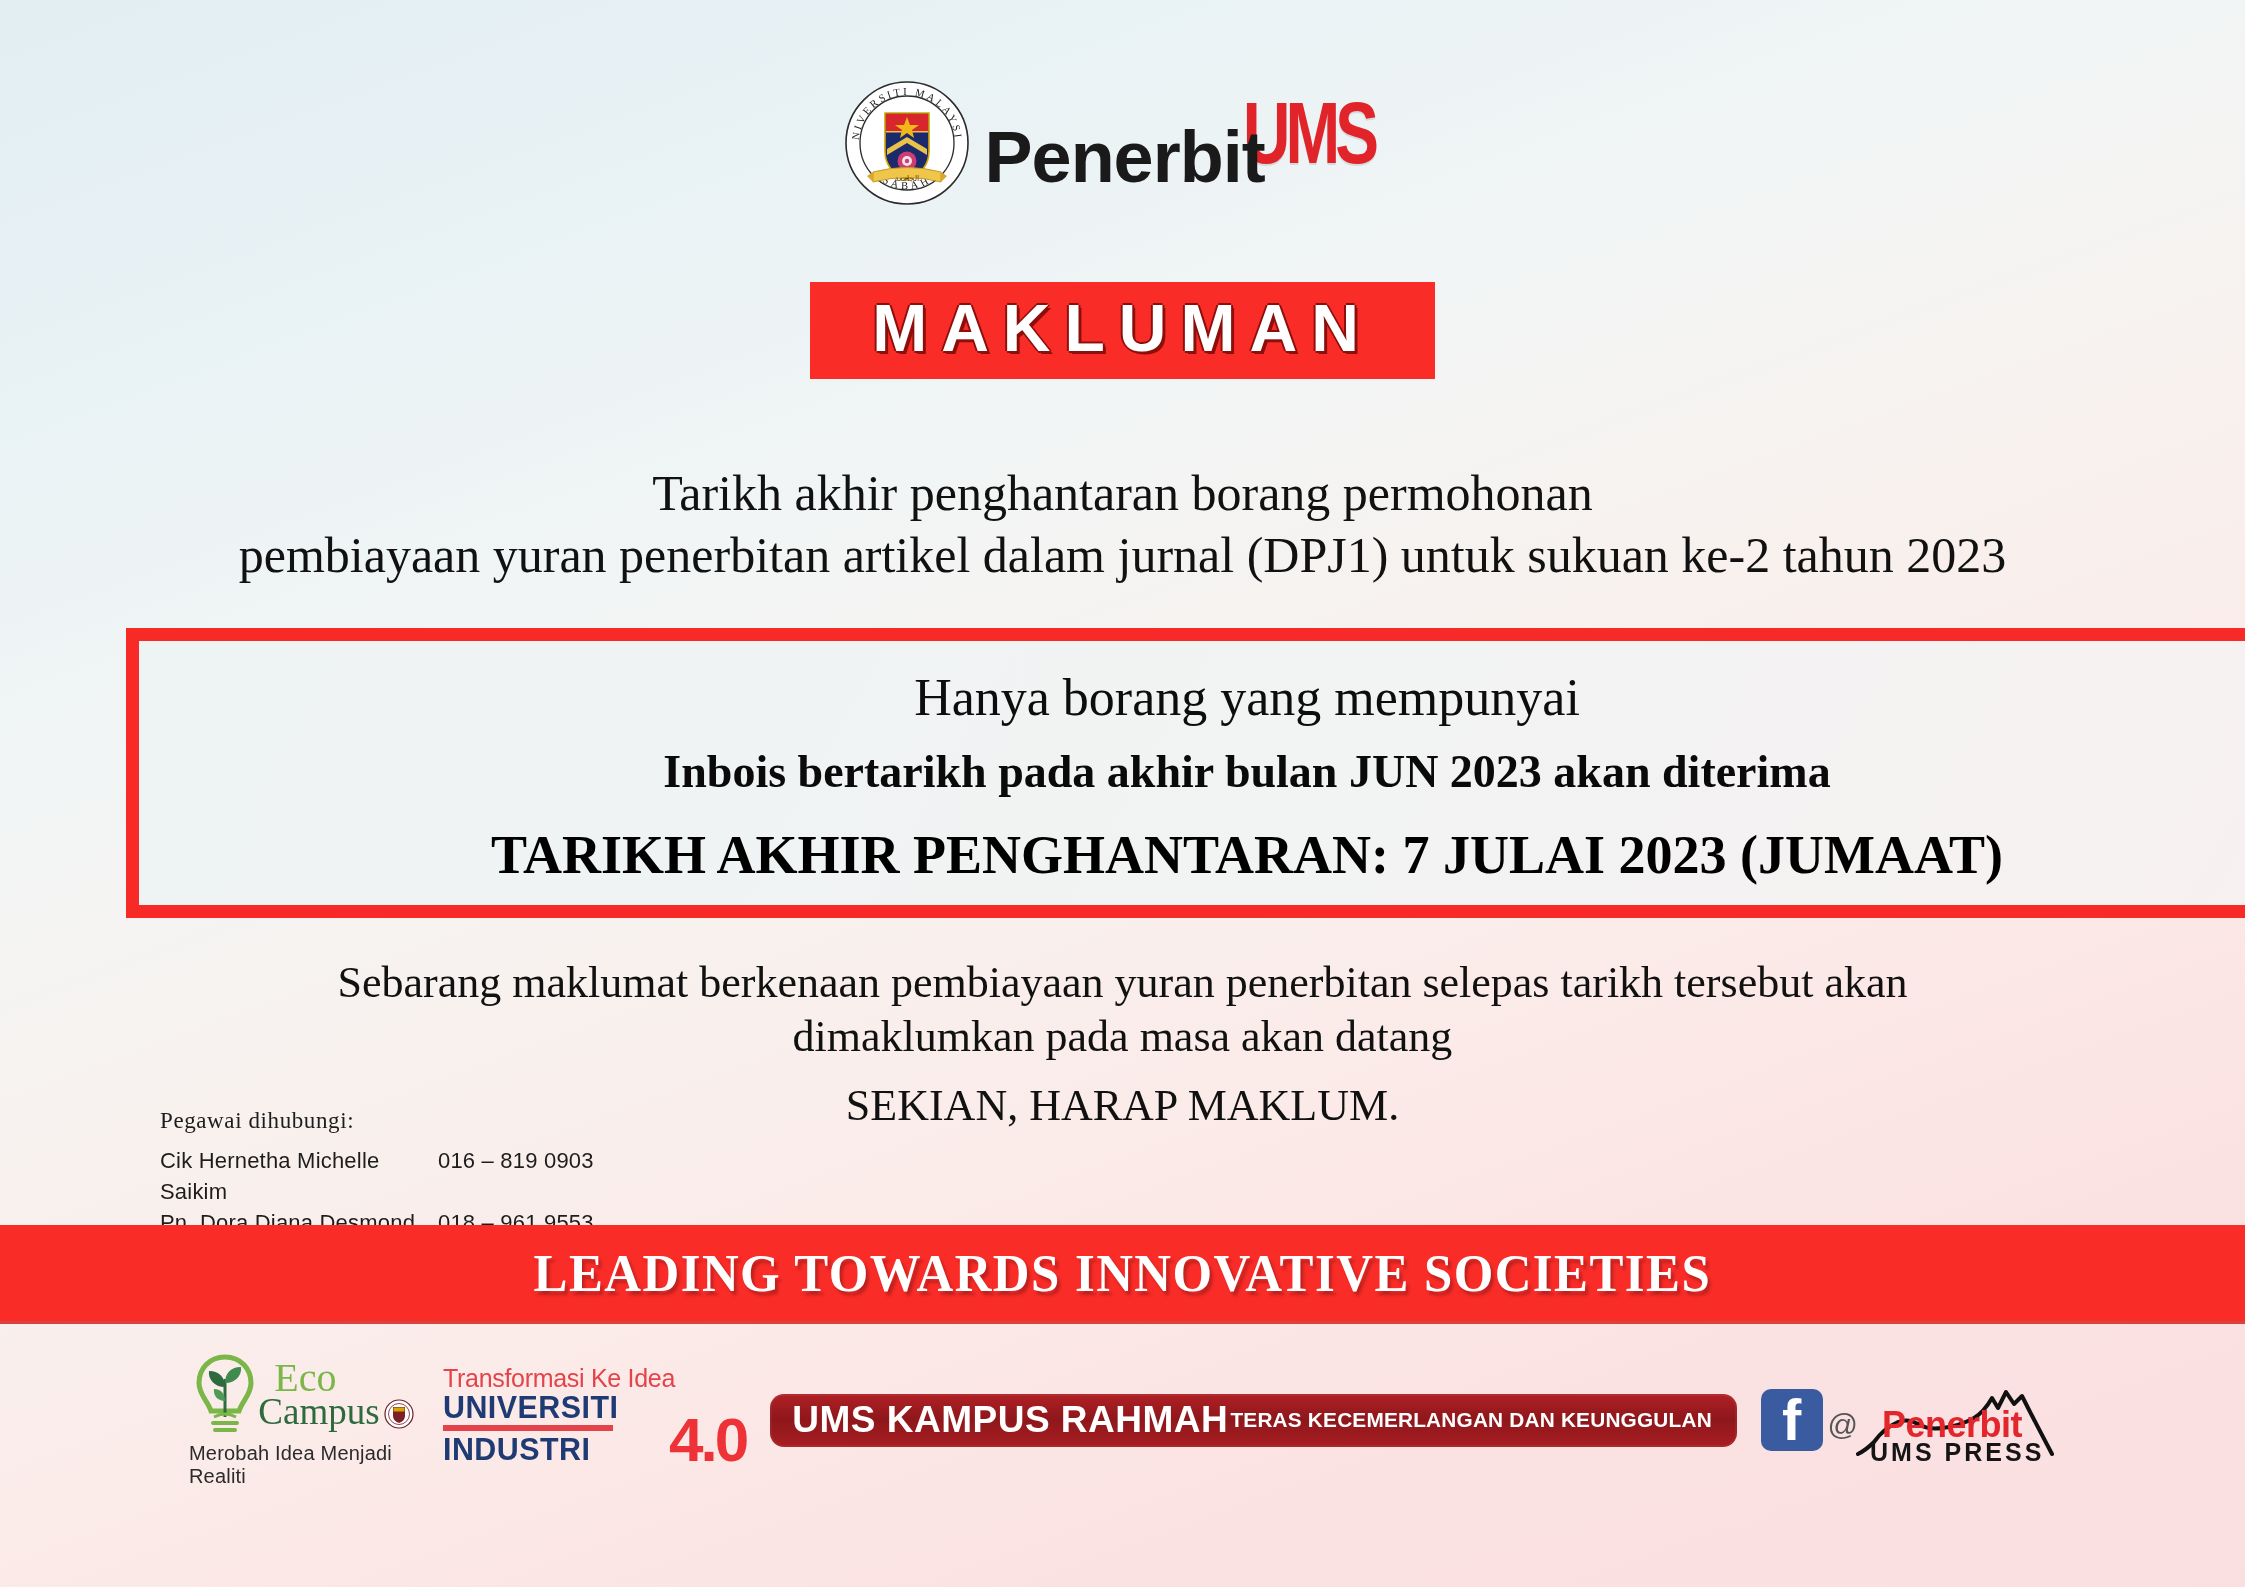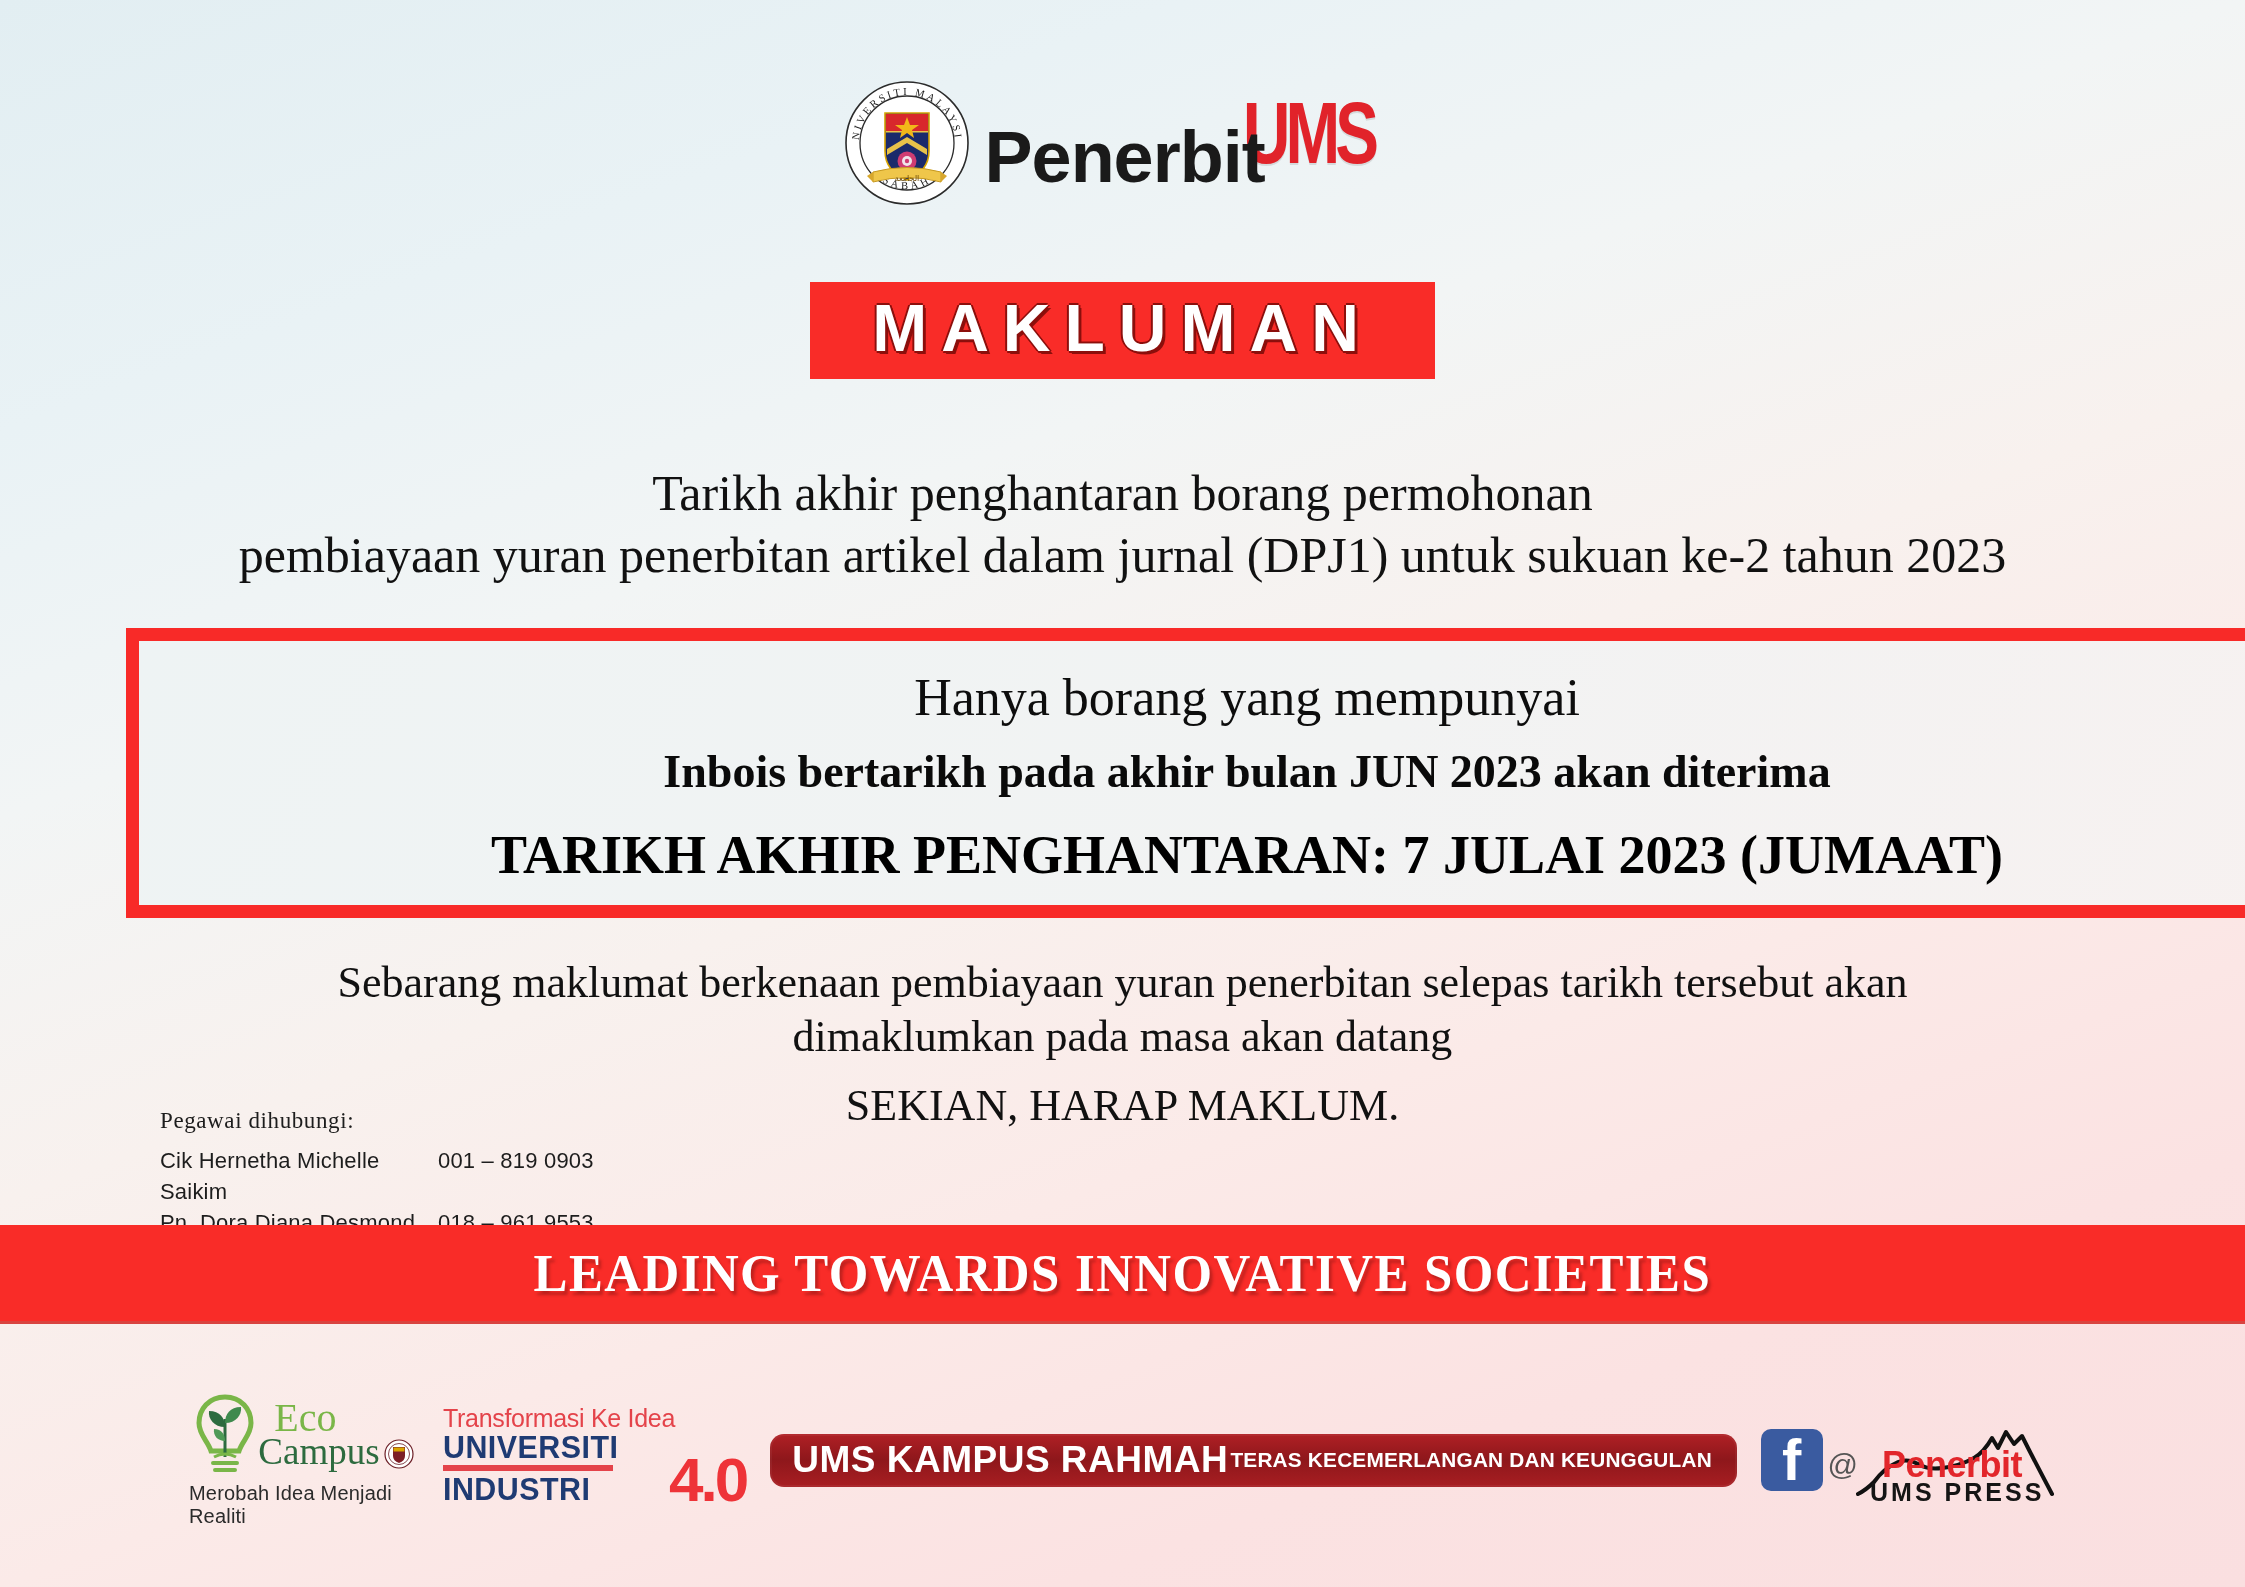--- a/index.html
+++ b/index.html
@@ -211,21 +211,21 @@
     letter-spacing: 1.5px;
     color: #ffffff;
     transform: scaleX(0.96);
     text-shadow: 3px 4px 3px rgba(120,20,18,0.45);
   }
 
   
   .footer-logos {
     position: absolute;
     left: 0;
-    top: 1380px;
+    top: 1340px;
     width: 2245px;
     height: 160px;
     display: flex;
     align-items: center;
     justify-content: center;
     gap: 24px;
   }
   
   .eco {
     display: flex;
@@ -447,21 +447,21 @@
   <div class="note">
     <div>Sebarang maklumat berkenaan pembiayaan yuran penerbitan selepas tarikh tersebut akan</div>
     <div class="l2">dimaklumkan pada masa akan datang</div>
   </div>
   <div class="sekian">SEKIAN, HARAP MAKLUM.</div>
 
   <div class="contact">
     <div class="contact-title">Pegawai dihubungi:</div>
     <div class="contact-row">
       <span class="c-name">Cik Hernetha Michelle Saikim</span>
-      <span class="c-phone">001 – 819 0903</span>
+      <span class="c-phone">016 – 819 0903</span>
     </div>
     <div class="contact-row">
       <span class="c-name">Pn. Dora Diana Desmond</span>
       <span class="c-phone">018 – 961 9553</span>
     </div>
   </div>
 
   <div class="footer-banner">
     <div class="footer-banner-text">LEADING TOWARDS INNOVATIVE SOCIETIES</div>
   </div>

